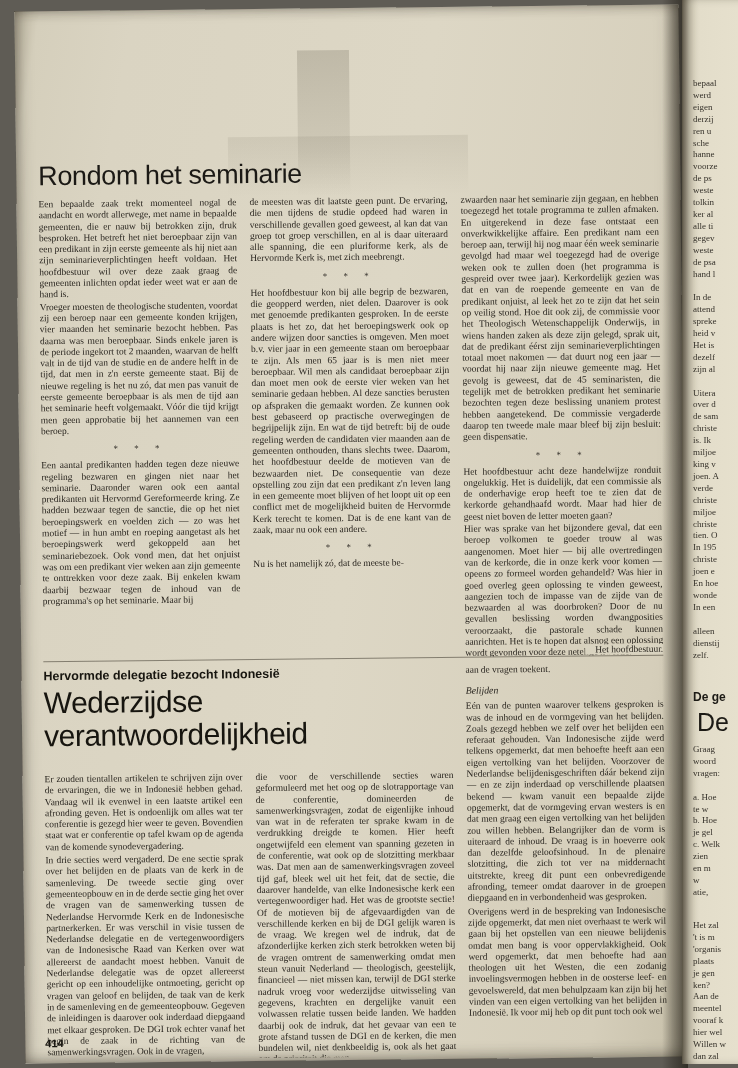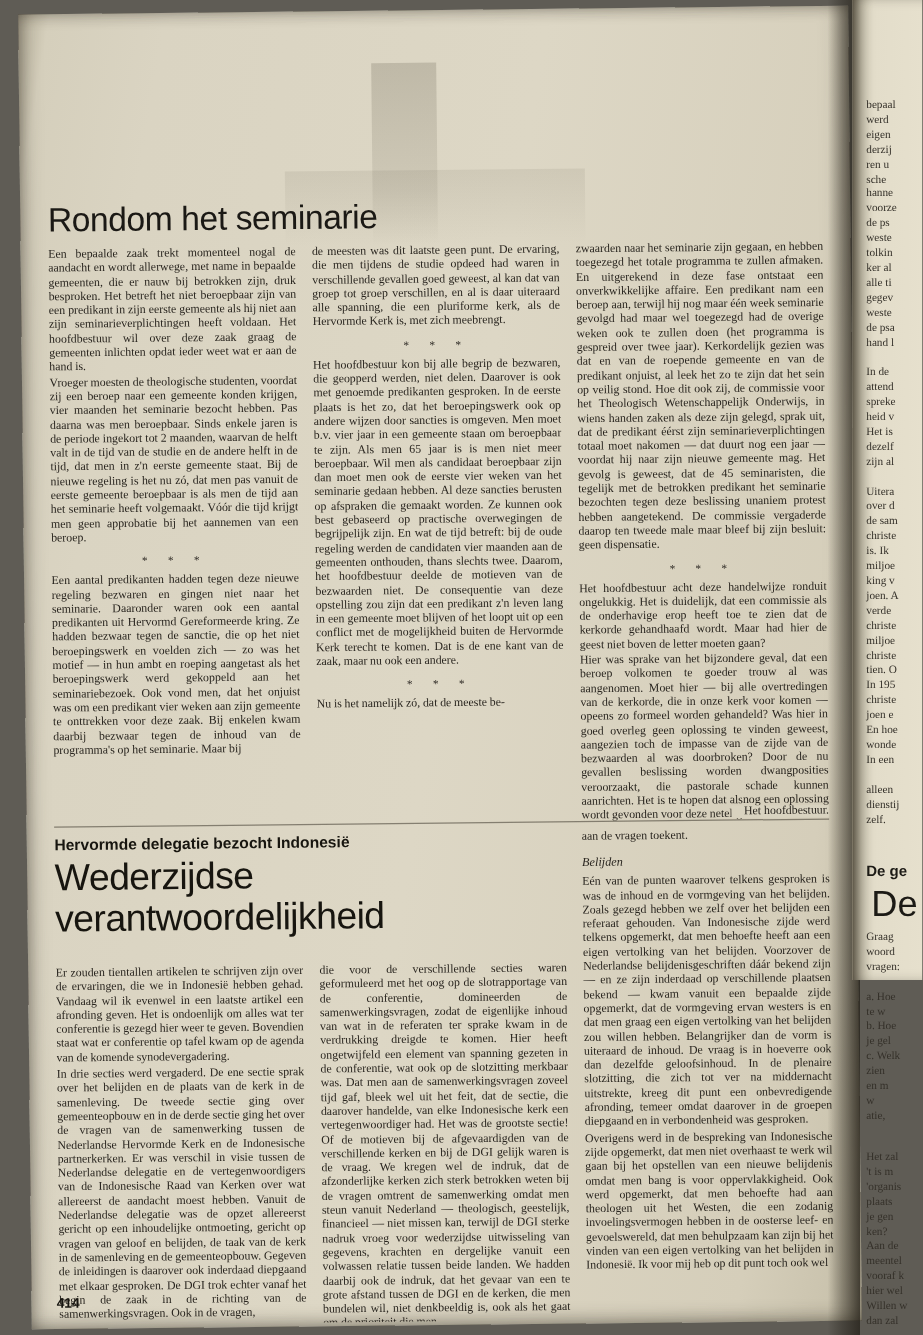--- a/index.html
+++ b/index.html
@@ -73,36 +73,36 @@
     font-family:"Liberation Sans", sans-serif;font-weight:700;
     font-size:11px;color:#17150f;
   }
 
   
   .gutter{
     position:absolute;left:662px;top:0;width:26px;height:1068px;z-index:2;
     background:linear-gradient(90deg,transparent 0%,rgba(30,26,18,0.35) 45%,rgba(30,26,18,0.7) 100%);
   }
   .next-page{
-    position:absolute;right:0;top:0;width:56px;height:784px;z-index:3;
+    position:absolute;right:0;top:0;width:56px;height:1064px;z-index:3;
     background:linear-gradient(90deg,#9a927d 0%,#b9b19b 2%,#d8d2bd 12%,#e3ddca 30%,#e6e0cd 100%);
     box-shadow:inset 10px 0 12px -6px rgba(35,30,20,0.75);
   }
   .edge-top,.edge-mid,.edge-bottom{
     position:absolute;left:11px;white-space:pre-line;
     font-size:9px;line-height:11.9px;color:#35312a;width:60px;
   }
   .edge-top{top:78px;}
   .edge-h-small{
     position:absolute;left:11px;top:690px;margin:0;
     font-family:"Liberation Sans", sans-serif;font-weight:700;font-size:12px;color:#1c1a15;
   }
   .edge-h-big{
     position:absolute;left:11px;top:704px;margin:4px;
-    font-family:"Liberation Sans", sans-serif;font-weight:400;font-size:29px;color:#1c1a15;
+    font-family:"Liberation Sans", sans-serif;font-weight:400;font-size:25px;color:#1c1a15;
   }
   .edge-mid{top:744px;}
   .edge-bottom{top:920px;}
 </style>
 </head>
 <body>
 
 <div class="scene">
 
   <div class="main-page">

